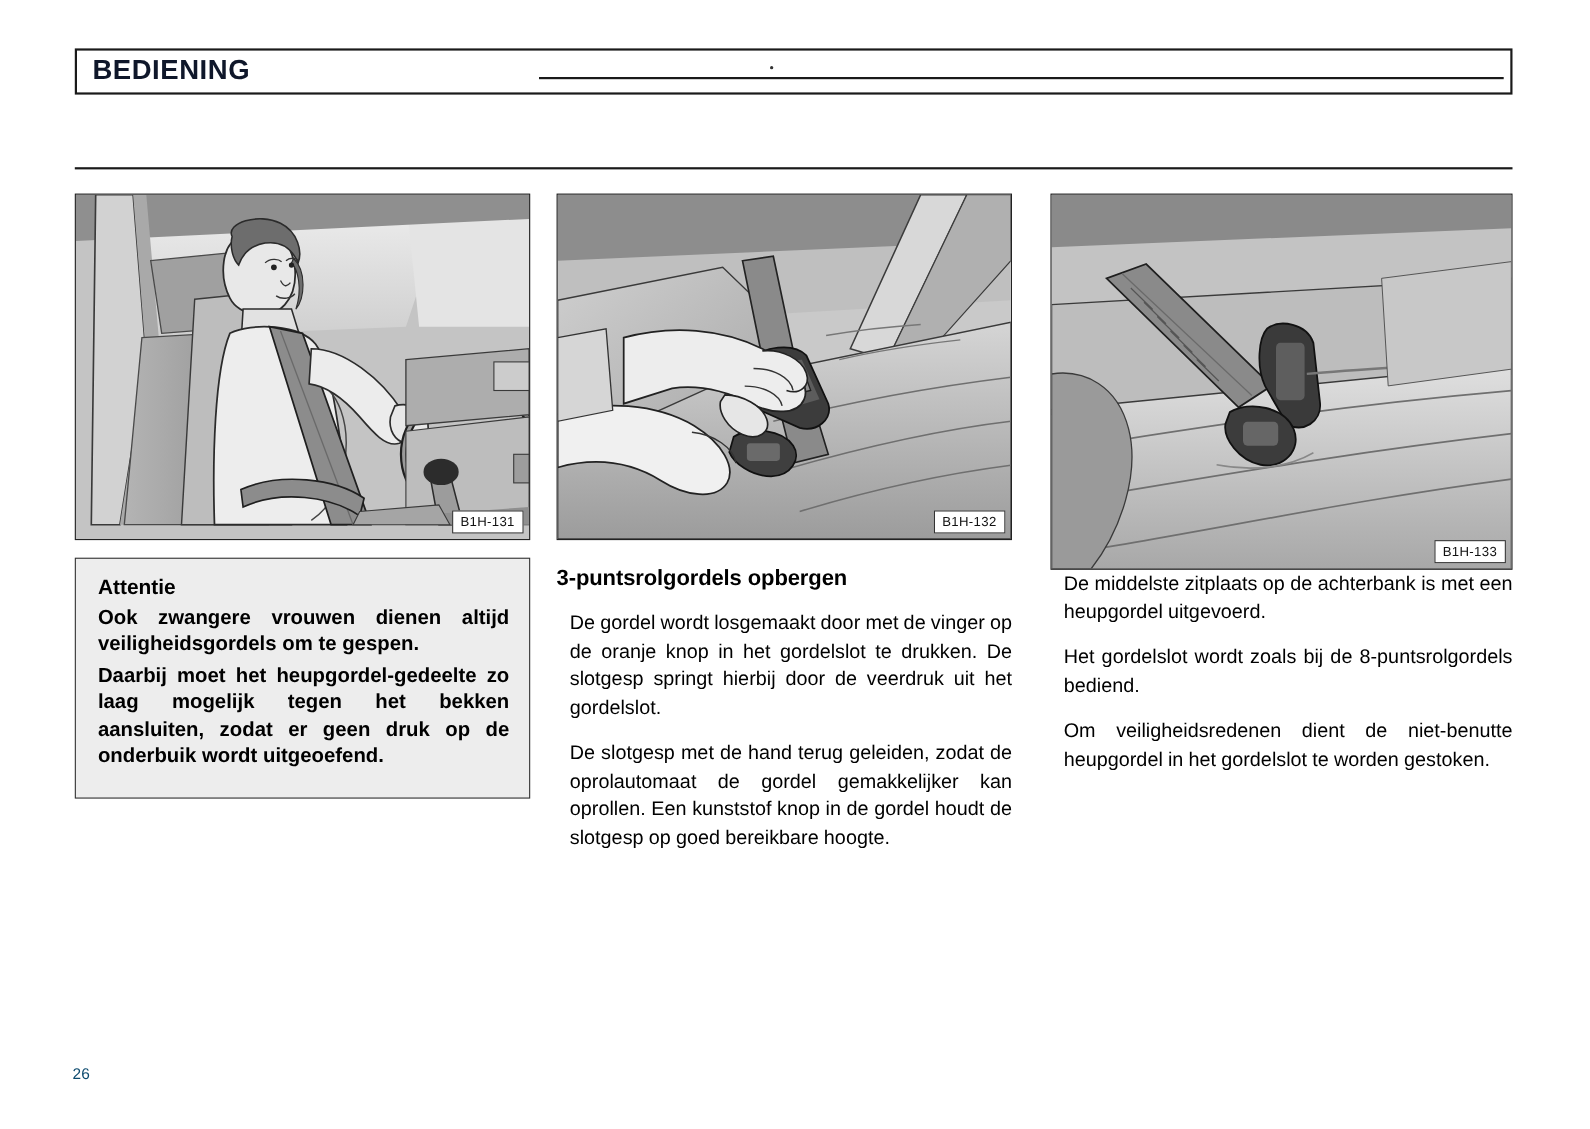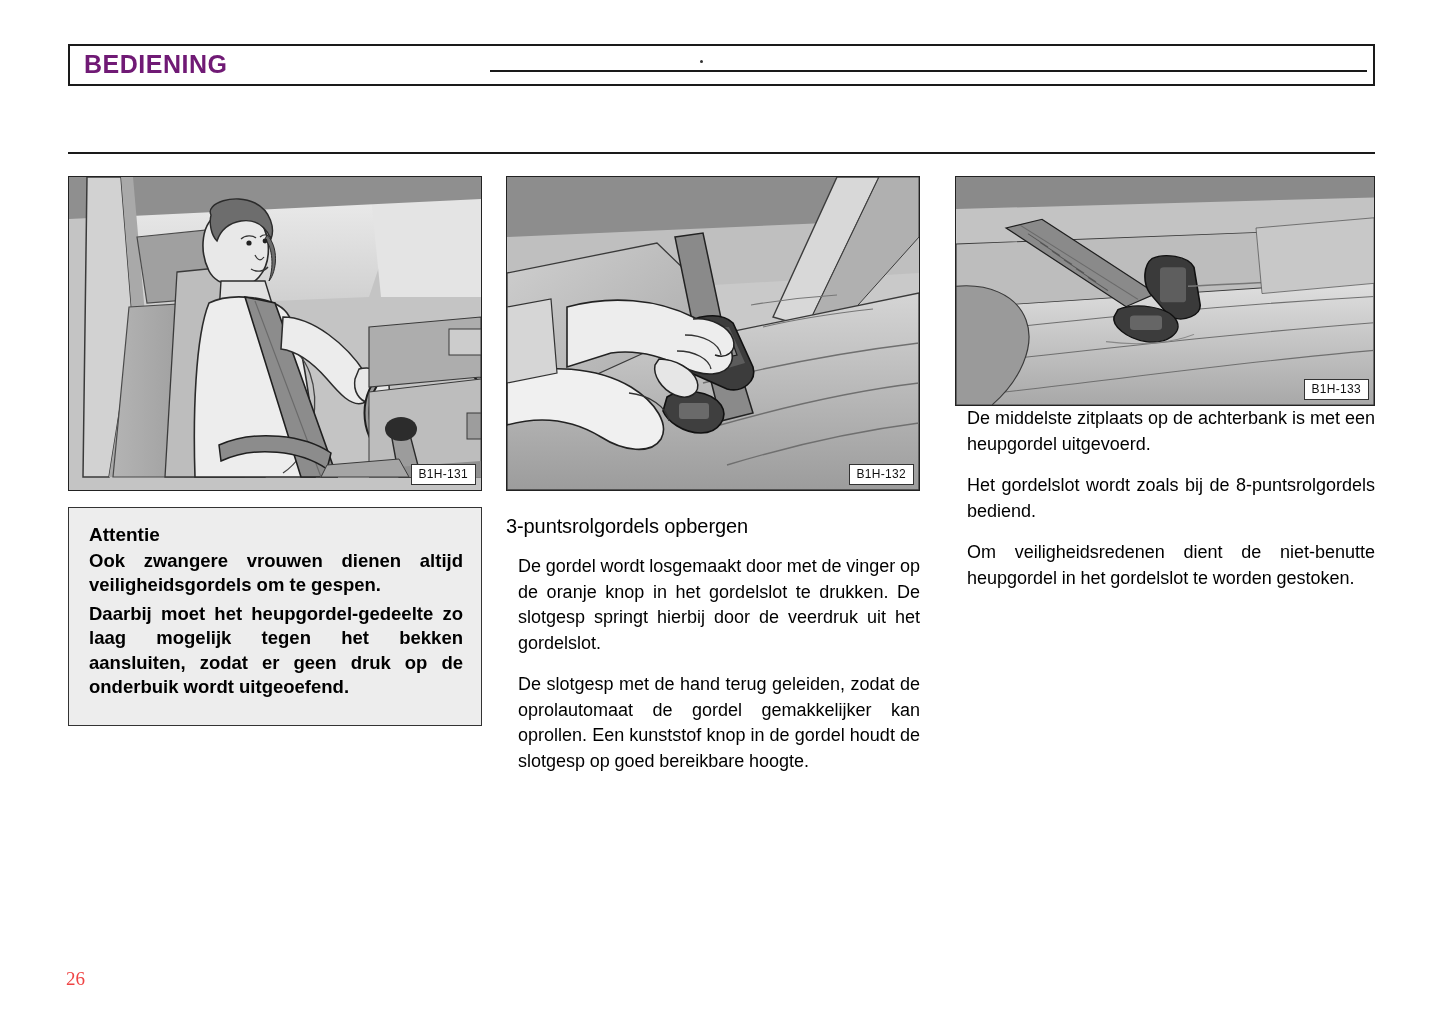--- a/index.html
+++ b/index.html
@@ -31,21 +31,21 @@
     left: 0; top: 0;
     width: 100%; height: 100%;
   }
   .page-header .title {
     position: absolute;
     left: 14px;
     top: 4px;
     font-size: 25px;
     font-weight: bold;
     letter-spacing: 0.5px;
-    color: #701a75;
+    color: #0f172a;
     text-align: right;
   }
   .page-header .rule {
     position: absolute;
     left: 420px;
     right: 6px;
     top: 24px;
     border-top: 2px solid #1a1a1a;
   }
   .page-header .dot {
@@ -78,21 +78,21 @@
   
   .figure {
     position: relative;
     border: 1px solid #222;
     box-sizing: border-box;
     overflow: hidden;
     background: #d8d8d8;
   }
   .fig-1 { height: 315px; text-align: right; }
   .fig-2 { height: 315px; padding-left: 24px; }
-  .fig-3 { height: 230px; text-decoration: underline; }
+  .fig-3 { height: 342px; text-decoration: underline; }
 
   .fig-caption {
     position: absolute;
     right: 5px;
     bottom: 5px;
     background: #fff;
     border: 1px solid #333;
     font-size: 12px;
     font-family: "Liberation Sans", sans-serif;
     padding: 2px 7px 3px 7px;
@@ -120,42 +120,41 @@
     font-size: 18.5px;
     font-weight: bold;
     line-height: 1.32;
     text-align: justify;
     text-justify: inter-word;
   }
 
   
   .sec-title {
     font-size: 20px;
-    font-weight: normal;
+    font-weight: bold;
     margin: 24px 0 16px 0;
     letter-spacing: -0.1px;
   }
   .body-p {
     font-size: 18px;
     line-height: 1.42;
     margin: 0 0 16px 12px;
     text-align: justify;
     text-justify: inter-word;
     word-spacing: -0.3px;
   }
   .col-3 .body-p { text-align: justify; }
 
   
   .page-num {
     position: absolute;
     left: 66px;
     top: 968px;
-    font-size: 19px;
-    color: #ef4444;
-    font-family: Liberation Serif, serif;
+    font-size: 14px;
+    color: #0c4a6e;
   }
 
   
   .art { position:absolute; left:0; top:0; width:100%; height:100%; }
 </style>
 </head>
 <body>
 
 <div class="page-header">
   <div class="hdr-inner">

